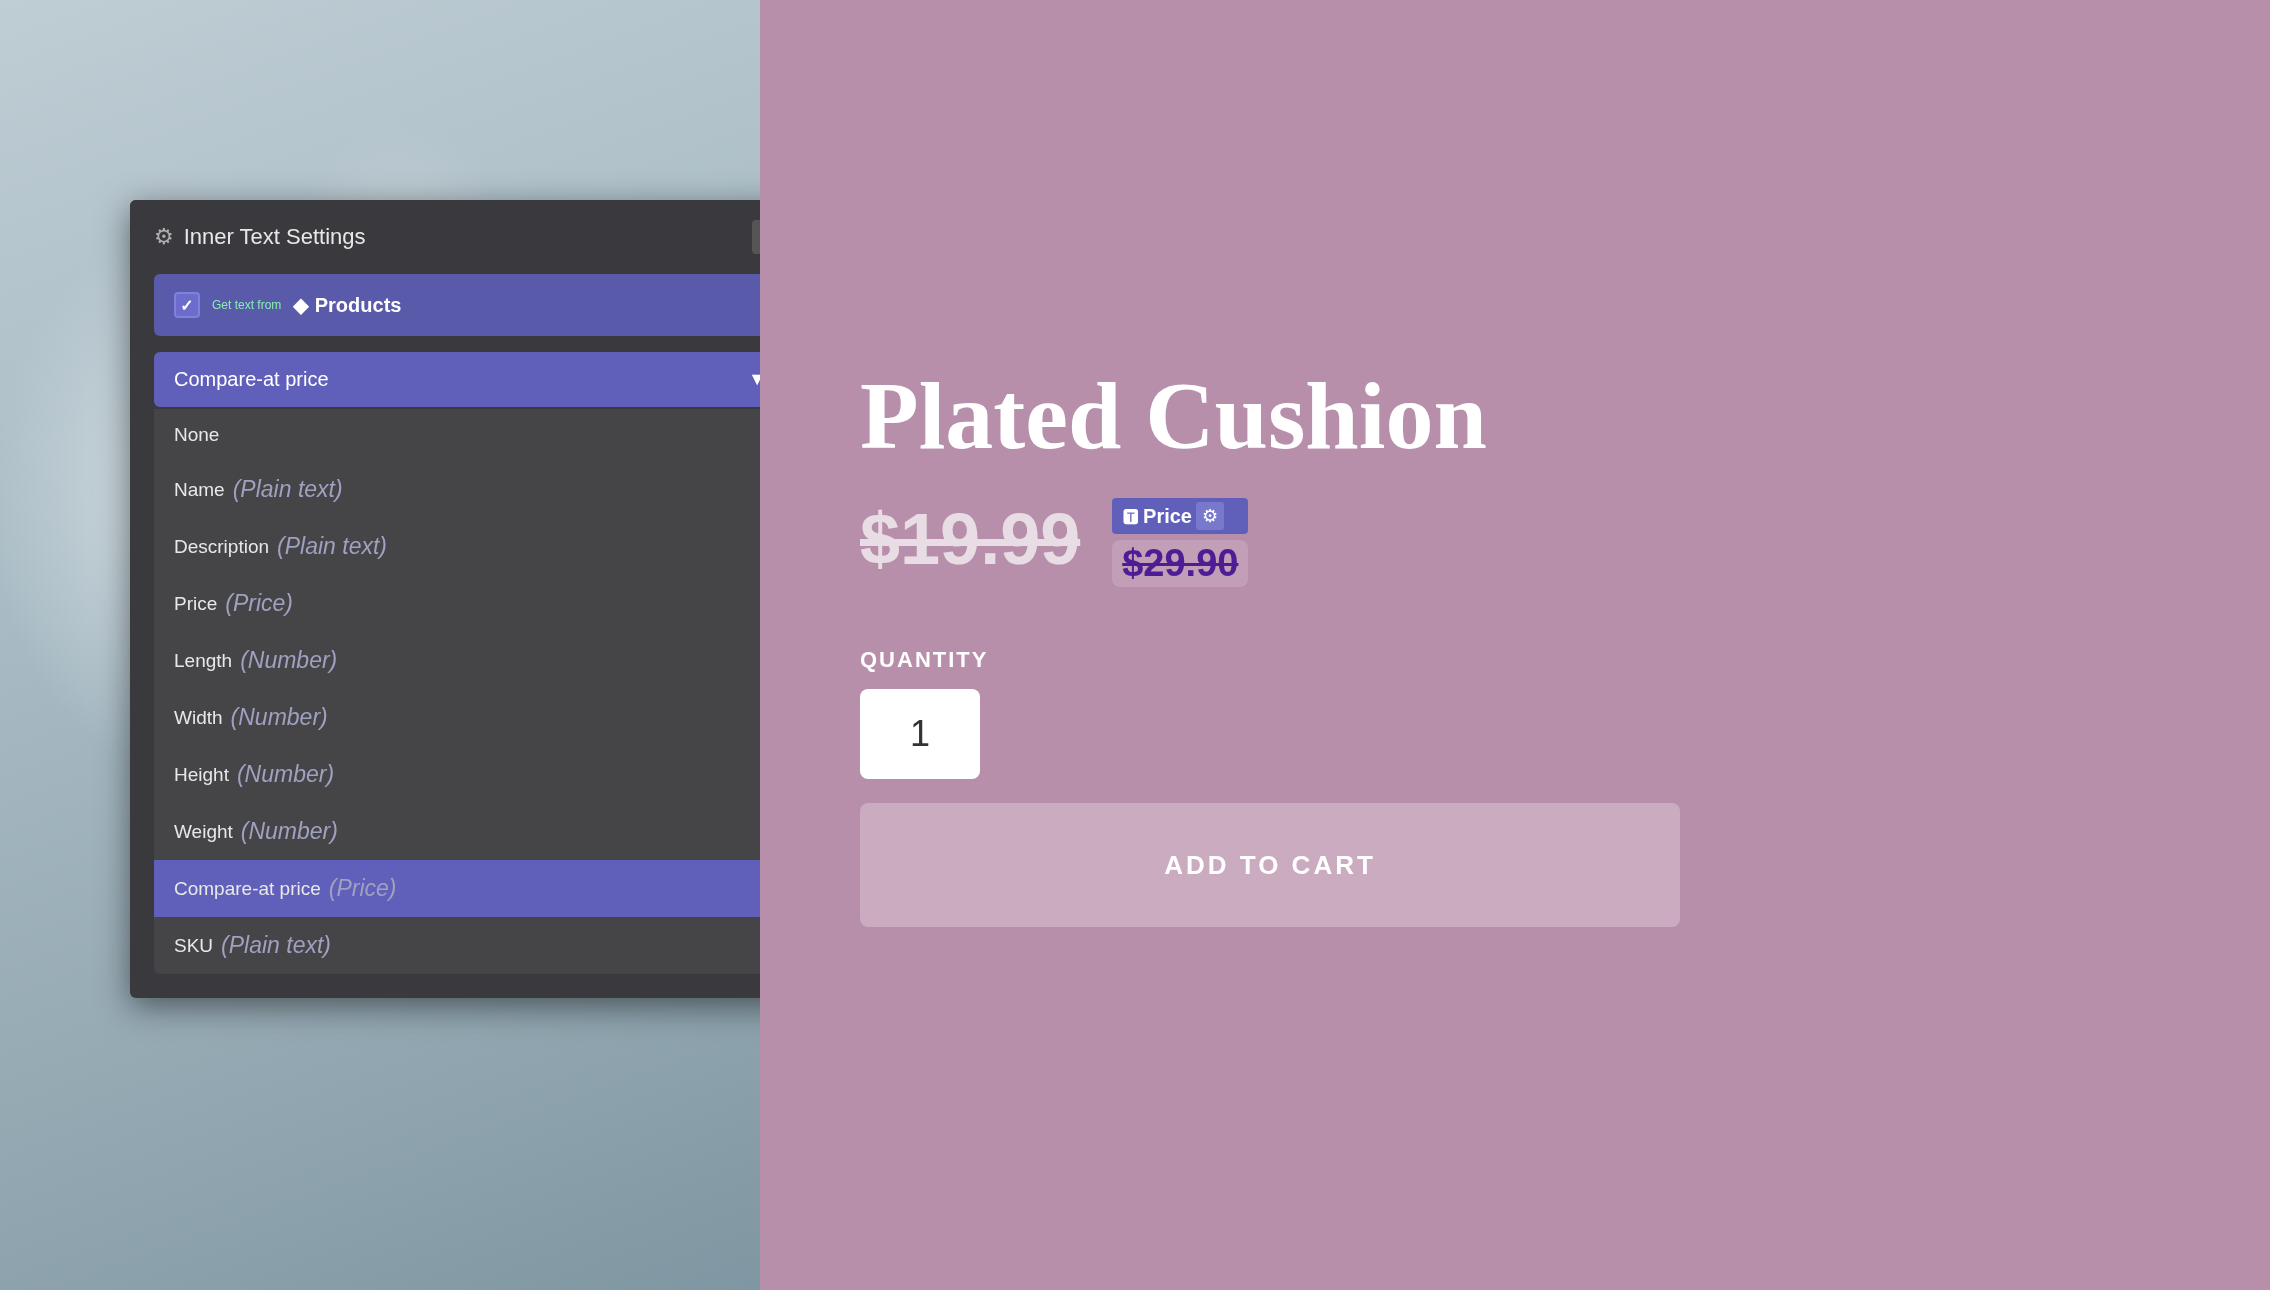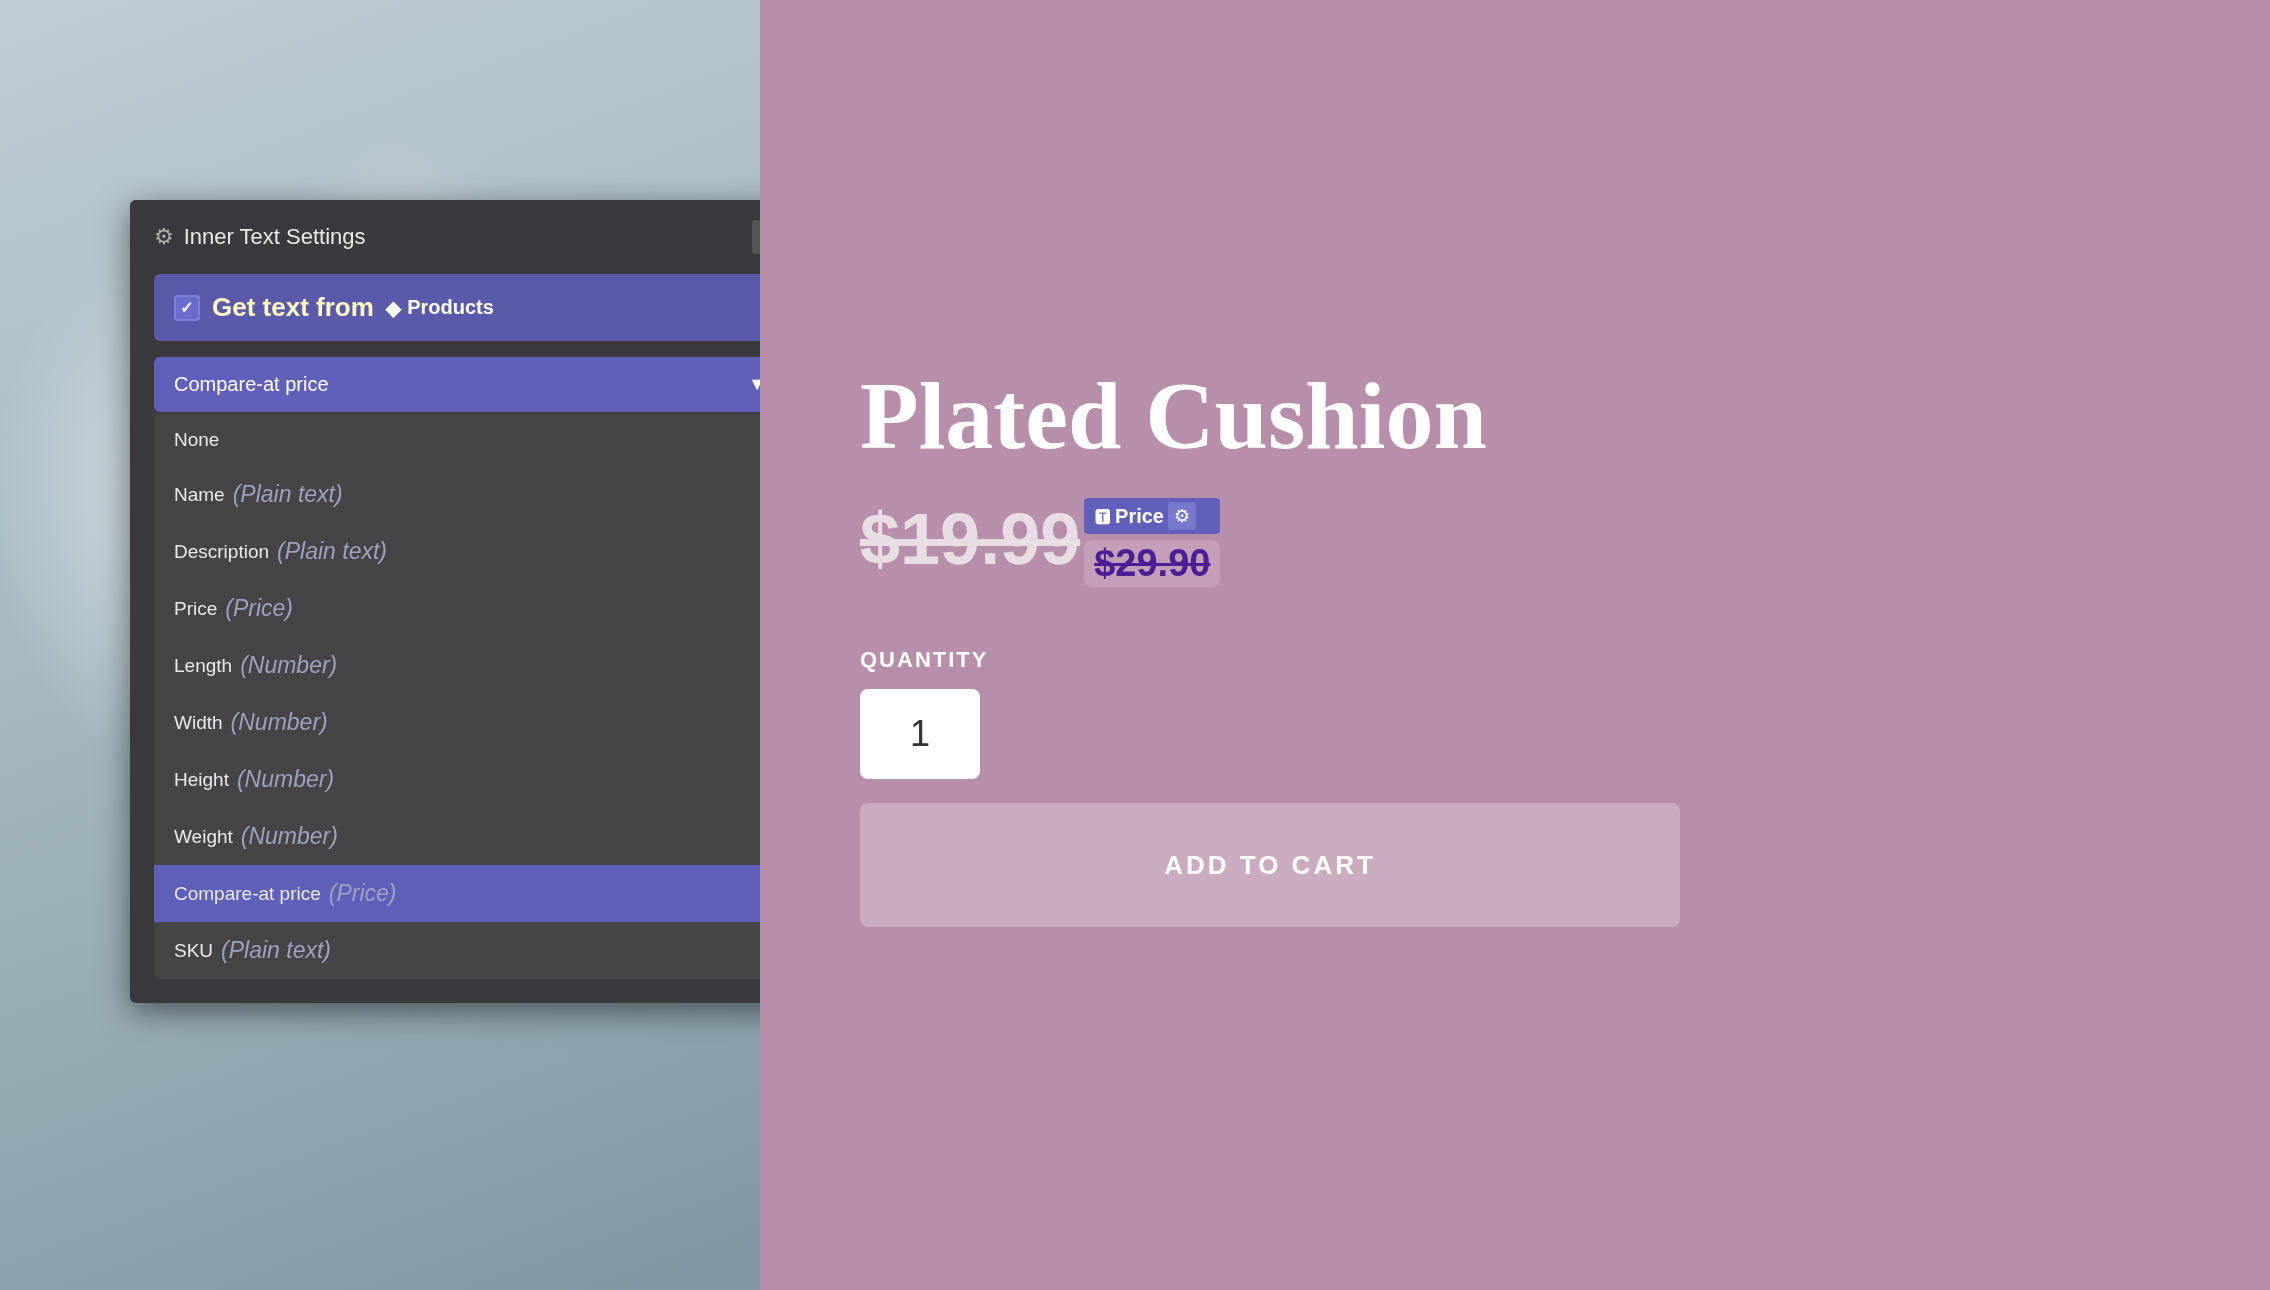--- a/index.html
+++ b/index.html
@@ -109,23 +109,22 @@
       border: 2px solid #8080dd;
     }
 
     .checkmark {
       color: white;
       font-size: 16px;
       font-weight: bold;
     }
 
     .checkbox-label {
-      color: #fef9c3;
-      font-size: 26px;
-      font-weight: bold;
+      color: #86efac;
+      font-size: 12px;
     }
 
     .products-badge {
       display: flex;
       align-items: center;
       gap: 6px;
       color: white;
       font-size: 20px;
       font-weight: 700;
     }
@@ -197,21 +196,21 @@
       font-size: 96px;
       font-weight: 700;
       line-height: 1.1;
       margin-bottom: 30px;
       font-family: Georgia, serif;
     }
 
     .price-row {
       display: flex;
       align-items: flex-start;
-      gap: 4px;
+      gap: 32px;
       margin-bottom: 20px;
     }
 
     .price-main {
       color: white;
       font-size: 72px;
       font-weight: 700;
       text-decoration: line-through;
       opacity: 0.7;
     }

